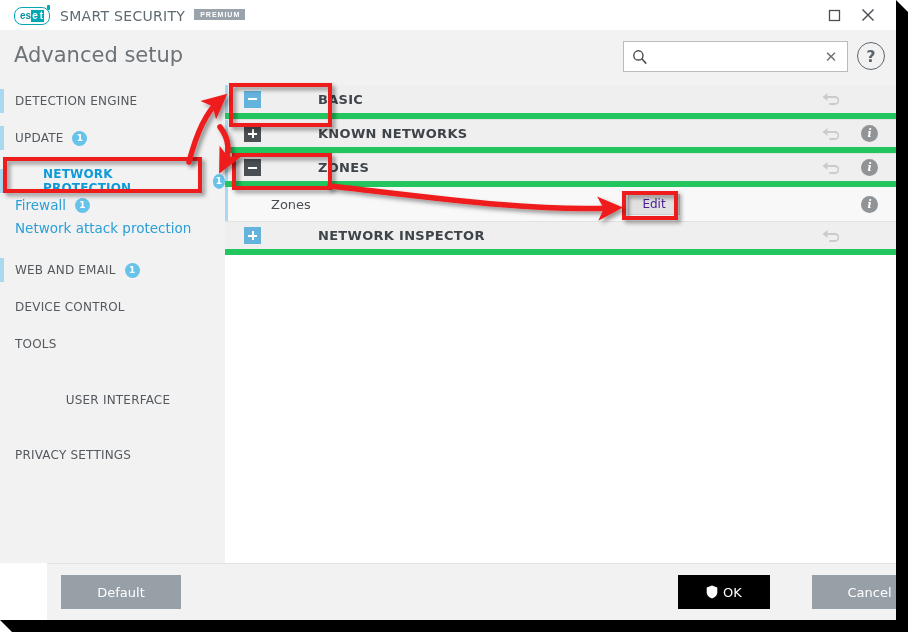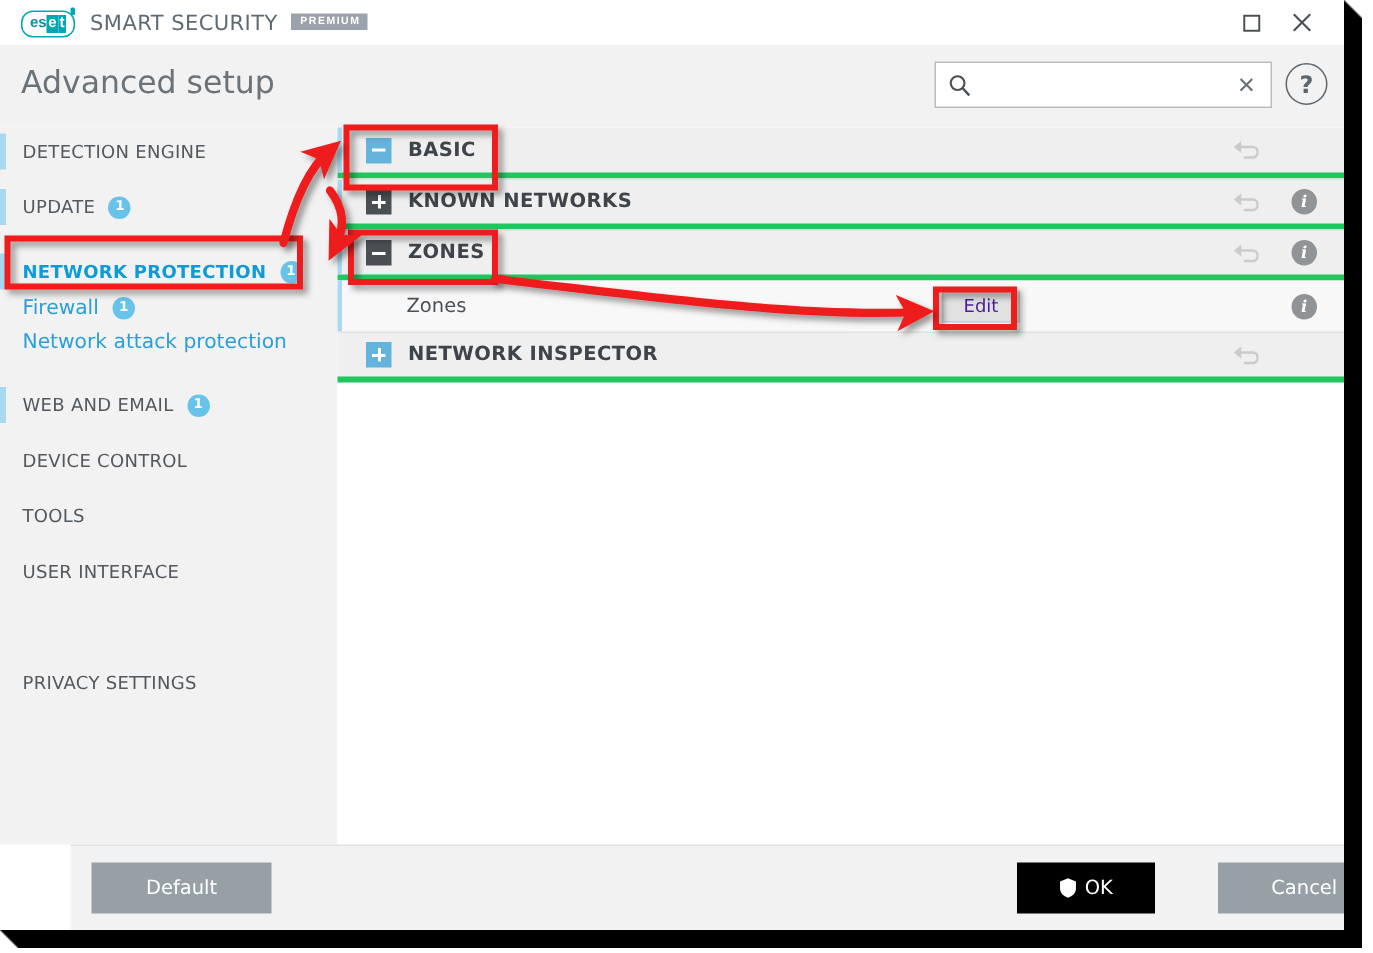--- a/index.html
+++ b/index.html
@@ -220,21 +220,22 @@
   .row {
     position: absolute; left: 0;
     width: 671px;
     display: flex; align-items: center;
     box-sizing: border-box;
   }
   .row.section {
     height: 34px;
     background: #efefef;
     border-top: 1px solid #e2e2e2;
-    border-bottom: 4px solid #22c55e;
+    border-bottom: 6px solid #22c55e;
+    gap: 46px;
   }
   .row.section.first { border-top: none; }
   .row.leaf {
     height: 34px;
     background: #f8f8f8;
   }
   .row-accent {
     position: absolute; left: 0; top: 0;
     width: 3px; height: 100%;
     background: #a8d9f0;
@@ -379,21 +380,21 @@
         <span class="nav-accent"></span>
         <span class="nav-label">DETECTION ENGINE</span>
       </div>
 
       <div class="nav-item" style="top:41px;">
         <span class="nav-accent"></span>
         <span class="nav-label">UPDATE</span>
         <span class="badge">1</span>
       </div>
 
-      <div class="nav-item active" style="top:84px;">
+      <div class="nav-item active" style="top:84px;gap:28px;">
         <span class="nav-accent"></span>
         <span class="nav-label">NETWORK PROTECTION</span>
         <span class="badge">1</span>
       </div>
 
       <div class="nav-item sub" style="top:108px;">
         <span class="nav-accent hidden"></span>
         <span class="nav-label">Firewall</span>
         <span class="badge">1</span>
       </div>
@@ -412,21 +413,21 @@
       <div class="nav-item" style="top:210px;">
         <span class="nav-accent hidden"></span>
         <span class="nav-label">DEVICE CONTROL</span>
       </div>
 
       <div class="nav-item" style="top:247px;">
         <span class="nav-accent hidden"></span>
         <span class="nav-label">TOOLS</span>
       </div>
 
-      <div class="nav-item" style="top:284px;">
+      <div class="nav-item" style="top:284px;flex-direction:column;">
         <span class="nav-accent hidden"></span>
         <span class="nav-label">USER INTERFACE</span>
       </div>
 
 
       <div class="nav-item" style="top:358px;">
         <span class="nav-accent hidden"></span>
         <span class="nav-label">PRIVACY SETTINGS</span>
       </div>
     </div>

